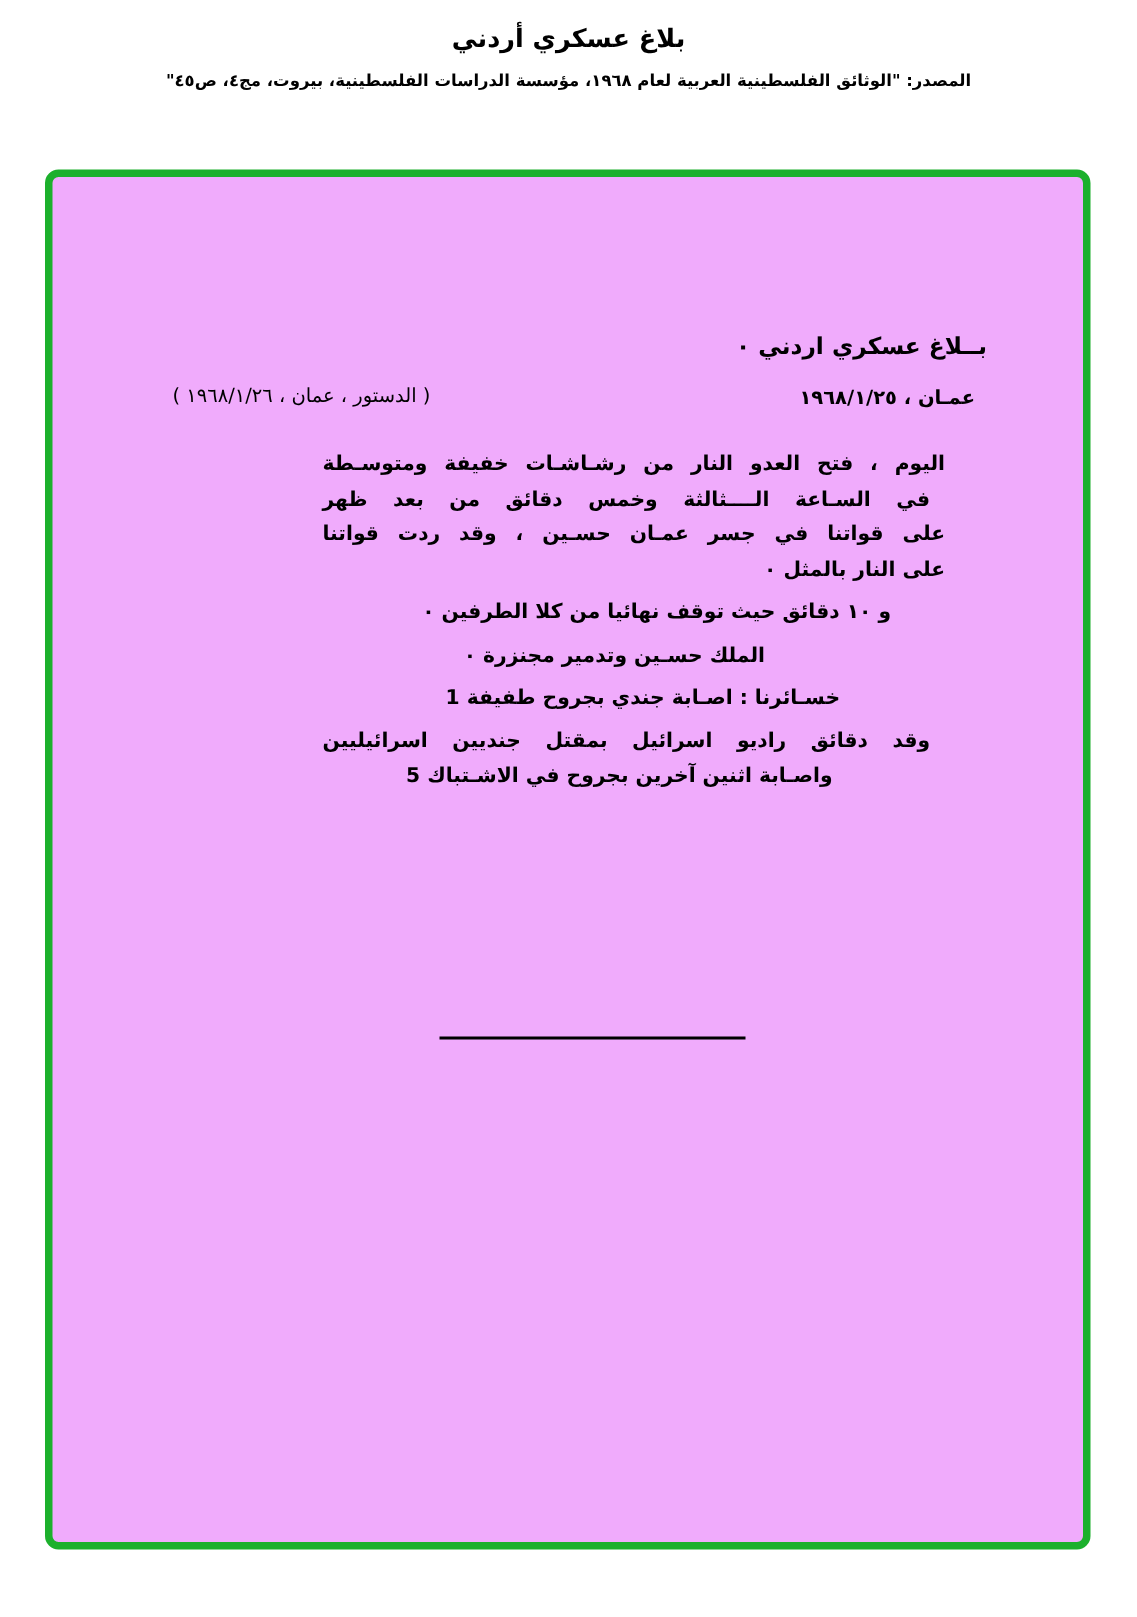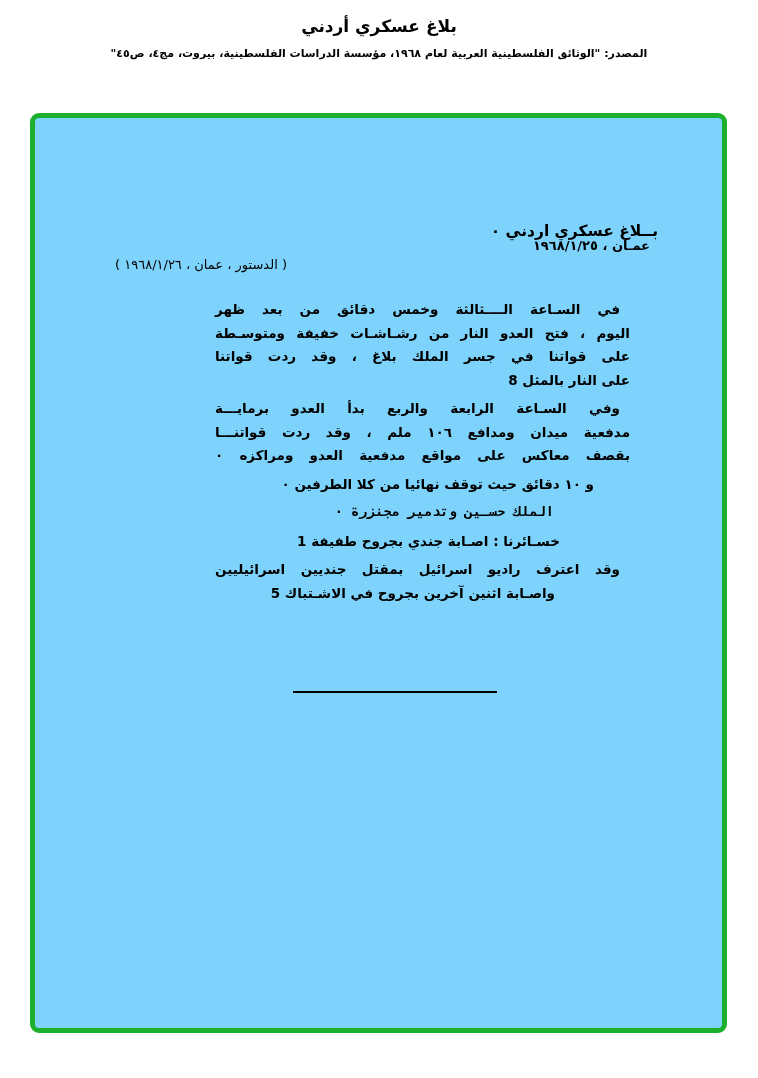--- a/index.html
+++ b/index.html
@@ -20,29 +20,29 @@
     position: absolute; top: 47px; left: 0; width: 758px;
     text-align: center; direction: rtl;
     font-size: 11px; font-weight: bold;
     letter-spacing: 0.2px;
   }
   .page {
     position: absolute; left: 30px; top: 113px;
     width: 687px; height: 910px;
     border: 5px solid #1cb02c;
     border-radius: 9px;
-    background: #7dd3fc;
+    background: #f0abfc;
   }
   .doc-title {
     position: absolute; top: 104px; right: 64px;
     direction: rtl;
     font-size: 15.5px; font-weight: bold;
   }
   .doc-dateline {
-    position: absolute; top: 120px; right: 72px;
+    position: absolute; top: 140px; right: 72px;
     direction: rtl;
     font-size: 13px; font-weight: bold;
   }
   .doc-attribution {
     position: absolute; top: 139px; left: 80px;
     direction: rtl;
     font-size: 13px; font-weight: normal;
   }
   .body-col {
     position: absolute; top: 180px; left: 180px; width: 415px;
@@ -51,21 +51,21 @@
     line-height: 23.5px;
   }
   .para { margin: 0 0 5px 0; }
   .jl { text-align: justify; text-align-last: justify; }
   .rl { text-align: right; }
   .mr8  { margin-right: 8px; }
   .mr10 { margin-right: 10px; }
   .mr38 { margin-right: 36px; }
   .mr70 { margin-right: 70px; }
   .mr75 { margin-right: 75px; }
-  .mr172 { margin-right: 76px; font-family: Liberation Mono, monospace; }
+  .mr172 { margin-right: 120px; }
   .divider {
     position: absolute; top: 573px; left: 258px;
     width: 204px; height: 2px;
     background: #000000;
   }
 </style>
 </head>
 <body>
 
 <div class="header-title">بلاغ عسكري أردني</div>
@@ -76,46 +76,41 @@
 
   <div class="doc-title">بــلاغ عسكري اردني ٠</div>
 
   <div class="doc-dateline">عمـان ، ١٩٦٨/١/٢٥</div>
 
   <div class="doc-attribution">( الدستور ، عمان ، ١٩٦٨/١/٢٦ )</div>
 
   <div class="body-col">
 
     <div class="para">
+      <div class="jl">اليوم ، فتح العدو النار من رشـاشـات خفيفة ومتوسـطة</div>
       <div class="jl mr10">في السـاعة الــــثالثة وخمس دقائق من بعد ظهر</div>
-      <div class="jl">اليوم ، فتح العدو النار من رشـاشـات خفيفة ومتوسـطة</div>
-      <div class="jl">على قواتنا في جسر الملك بلاغ ، وقد ردت قواتنا</div>
-      <div class="rl">على النار بالمثل 8</div>
+      <div class="jl">على قواتنا في جسر عمـان حسـين ، وقد ردت قواتنا</div>
+      <div class="rl">على النار بالمثل ٠</div>
     </div>
 
-    <div class="para">
-      <div class="jl mr10">وفي السـاعة الرابعة والربع بدأ العدو برمايـــة</div>
-      <div class="jl">مدفعية ميدان ومدافع ١٠٦ ملم ، وقد ردت قواتنـــا</div>
-      <div class="jl">بقصف معاكس على مواقع مدفعية العدو ومراكزه ٠</div>
-    </div>
 
     <div class="para">
       <div class="rl mr38">و ١٠ دقائق حيث توقف نهائيا من كلا الطرفين ٠</div>
     </div>
 
     <div class="para">
       <div class="rl mr172">الملك حسـين وتدمير مجنزرة ٠</div>
     </div>
 
     <div class="para">
       <div class="rl mr70">خسـائرنا : اصـابة جندي بجروح طفيفة 1</div>
     </div>
 
     <div class="para">
-      <div class="jl mr10">وقد اعترف راديو اسرائيل بمقتل جنديين اسرائيليين</div>
+      <div class="jl mr10">وقد دقائق راديو اسرائيل بمقتل جنديين اسرائيليين</div>
       <div class="rl mr75">واصـابة اثنين آخرين بجروح في الاشـتباك 5</div>
     </div>
 
   </div>
 
   <div class="divider"></div>
 
 </div>
 
 </body></html>

